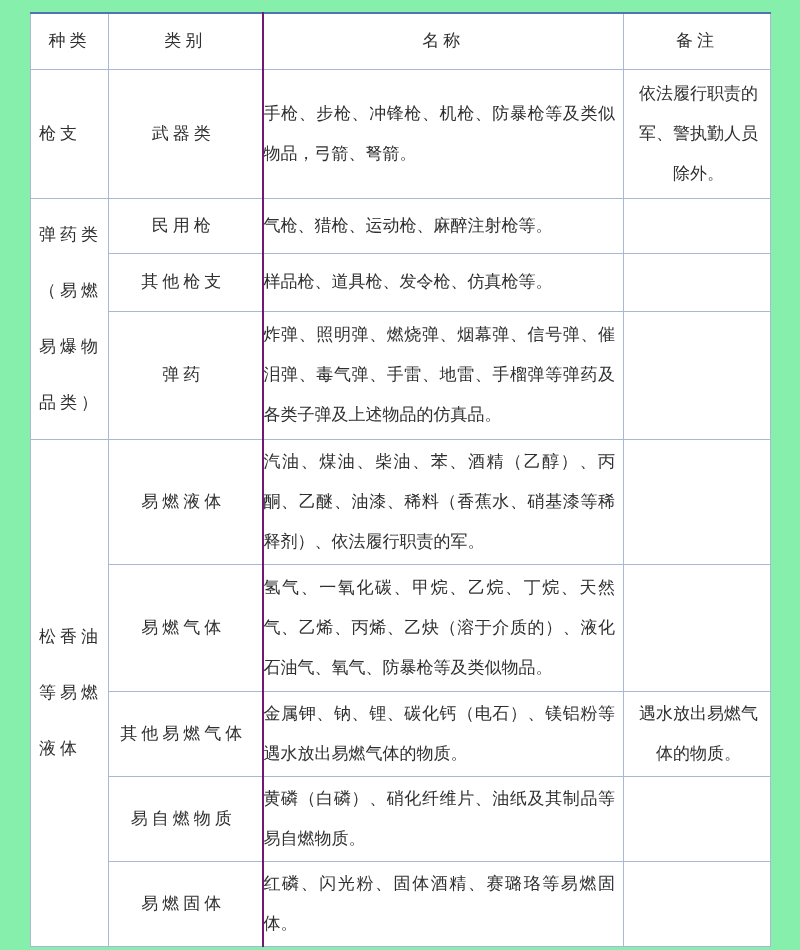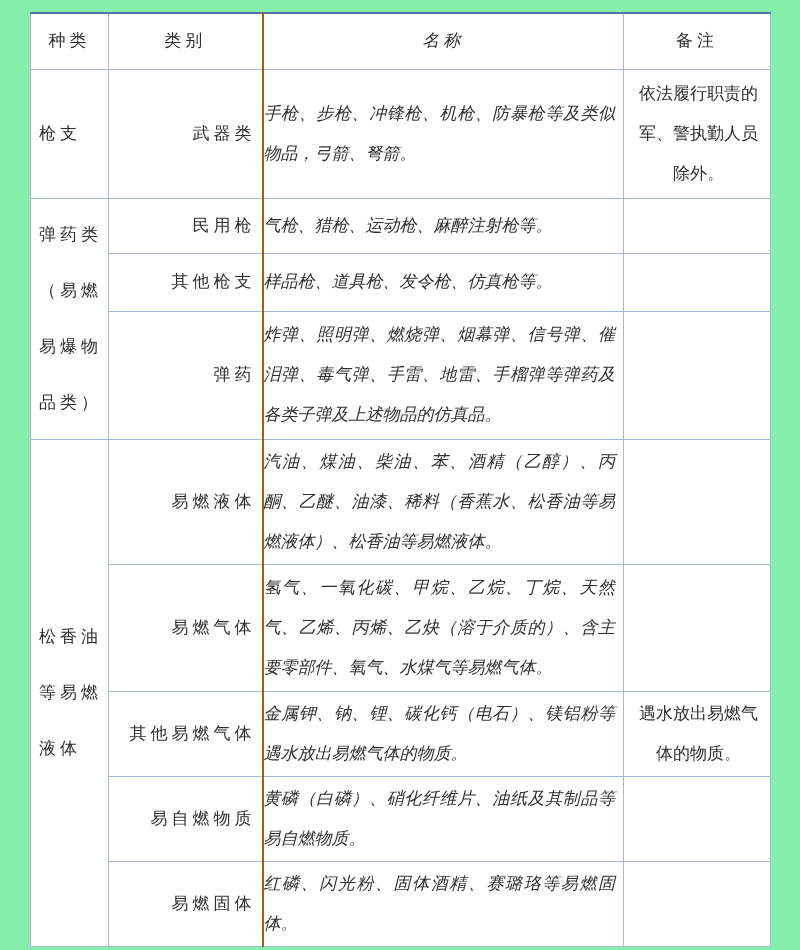--- a/index.html
+++ b/index.html
@@ -36,35 +36,35 @@
     border: 1px solid #a9b8d4;
     vertical-align: middle;
     font-size: 17px;
     font-weight: normal;
     line-height: 40px;
     padding: 2px 6px;
     overflow: hidden;
     word-break: break-all;
   }
   
-  .name-col { border-left: 2px solid #a16207; font-style: italic; }
+  .name-col { border-left: 2px solid #701a75; }
 
   th {
     text-align: center;
     letter-spacing: 4px;
   }
   .kind-cell {
     text-align: left;
     letter-spacing: 4px;
     padding-left: 8px;
     padding-right: 4px;
     line-height: 56px;
   }
   .cat-cell {
-    text-align: right;
+    text-align: center;
     letter-spacing: 4px;
     padding-left: 2px;
   }
   .name-cell {
     text-align: justify;
     padding-left: 0;
     padding-right: 8px;
   }
   .remark-cell {
     text-align: center;
@@ -123,26 +123,26 @@
       </tr>
       <tr class="r3">
         <td class="cat-cell">弹药</td>
         <td class="name-cell name-col">炸弹、照明弹、燃烧弹、烟幕弹、信号弹、催泪弹、毒气弹、手雷、地雷、手榴弹等弹药及各类子弹及上述物品的仿真品。</td>
         <td class="remark-cell"></td>
       </tr>
 
       <tr class="r4">
         <td class="kind-cell" rowspan="5">松香油等易燃液体</td>
         <td class="cat-cell">易燃液体</td>
-        <td class="name-cell name-col">汽油、煤油、柴油、苯、酒精（乙醇）、丙酮、乙醚、油漆、稀料（香蕉水、松香油等易燃液体）、松香油等易燃液体。</td>
+        <td class="name-cell name-col">汽油、煤油、柴油、苯、酒精（乙醇）、丙酮、乙醚、油漆、稀料（香蕉水、硝基漆等稀释剂）、依法履行职责的军。</td>
         <td class="remark-cell"></td>
       </tr>
       <tr class="r5">
         <td class="cat-cell">易燃气体</td>
-        <td class="name-cell name-col">氢气、一氧化碳、甲烷、乙烷、丁烷、天然气、乙烯、丙烯、乙炔（溶于介质的）、含主要零部件、氧气、水煤气等易燃气体。</td>
+        <td class="name-cell name-col">氢气、一氧化碳、甲烷、乙烷、丁烷、天然气、乙烯、丙烯、乙炔（溶于介质的）、液化石油气、氧气、防暴枪等及类似物品。</td>
         <td class="remark-cell"></td>
       </tr>
       <tr class="r6">
         <td class="cat-cell">其他易燃气体</td>
         <td class="name-cell name-col">金属钾、钠、锂、碳化钙（电石）、镁铝粉等遇水放出易燃气体的物质。</td>
         <td class="remark-cell">遇水放出易燃气体的物质。</td>
       </tr>
       <tr class="r7">
         <td class="cat-cell">易自燃物质</td>
         <td class="name-cell name-col">黄磷（白磷）、硝化纤维片、油纸及其制品等易自燃物质。</td>

